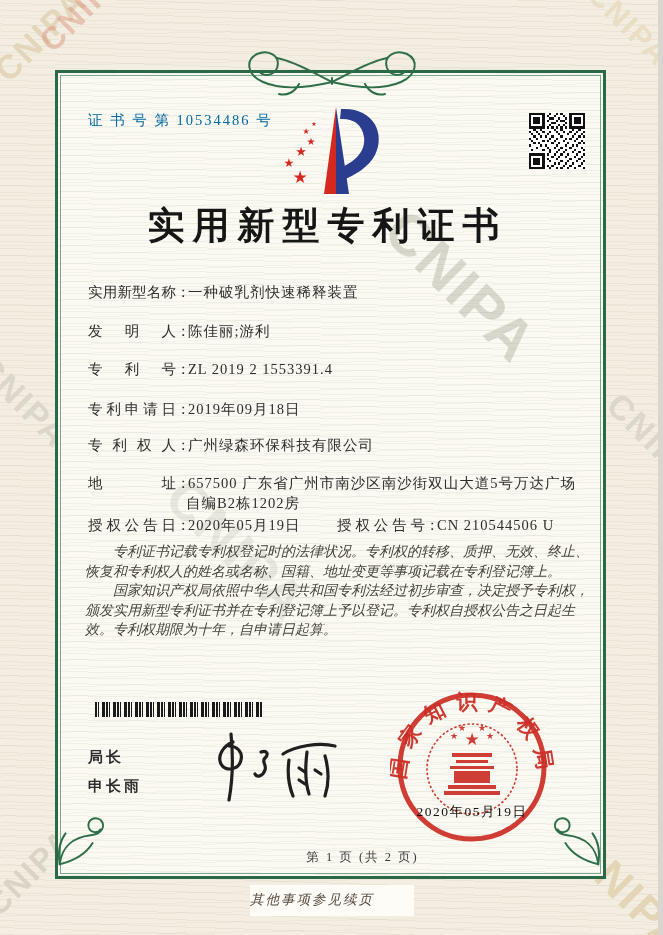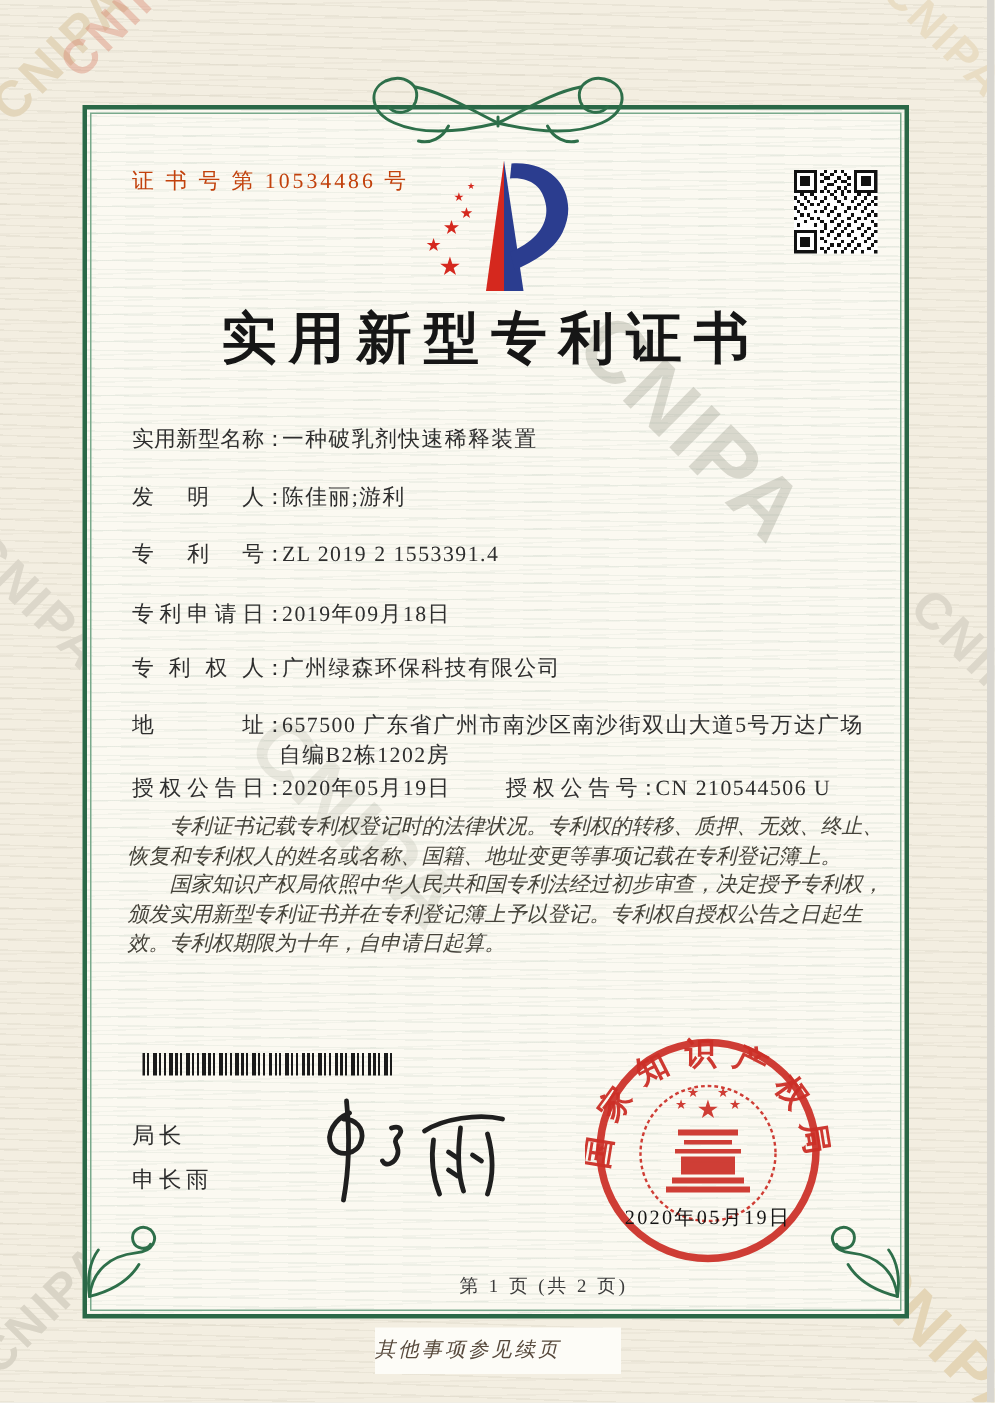--- a/index.html
+++ b/index.html
@@ -31,42 +31,42 @@
   .sheet::before{content:"";position:absolute;inset:0;
          background:repeating-linear-gradient(1deg, rgba(130,160,140,0.10) 0 1px, transparent 1px 6px),
                     repeating-linear-gradient(-2deg, rgba(130,160,140,0.07) 0 1px, transparent 1px 9px);}
   .sheet-inner{position:absolute;inset:2px;border:1px solid #79a98c;}
 
   .orn{position:absolute;z-index:4;}
   .orn path{fill:none;stroke:#2e6f4a;stroke-width:2;stroke-linecap:round;}
 
   
   .abs{position:absolute;z-index:5;}
-  .certno{left:88px;top:111px;font-size:14.5px;letter-spacing:2px;color:#c2410c;}
+  .certno{left:88px;top:111px;font-size:14.5px;letter-spacing:2px;color:#0369a1;}
   .title{left:55px;top:201px;width:545px;text-align:center;font-size:37px;font-weight:bold;
          letter-spacing:8px;color:#161616;}
   .frow{left:88px;font-size:14.5px;color:#2e2e2e;white-space:nowrap;}
   .flabel{display:inline-block;width:88px;text-align:justify;text-align-last:justify;
           text-justify:inter-character;vertical-align:top;}
   .fcolon{display:inline-block;width:12px;}
   .fval{letter-spacing:1px;}
   .r1{top:283px;} .r2{top:322px;} .r3{top:360px;} .r4{top:400px;} .r5{top:436px;}
   .r6{top:474px;} .r6b{left:186px;top:494px;font-size:14.5px;color:#2e2e2e;letter-spacing:1px;}
   .r7{top:516px;}
   .pair2{position:absolute;left:249px;top:0;}
 
   .paras{left:85px;top:542px;width:516px;font-size:14px;line-height:19.5px;color:#45433a;
          font-style:italic;}
   .paras p{margin:0;text-indent:2em;}
 
   .barcode{left:95px;top:702px;width:168px;height:15px;
     background:repeating-linear-gradient(90deg,#1a1a1a 0 1.6px,rgba(0,0,0,0) 1.6px 3.1px,
       #1a1a1a 3.1px 4.4px,rgba(0,0,0,0) 4.4px 7px,#1a1a1a 7px 9.6px,rgba(0,0,0,0) 9.6px 11px);}
 
-  .director{font-family:"Liberation Sans",sans-serif;font-size:15px;font-weight:400;
+  .director{font-family:"Liberation Sans",sans-serif;font-size:15px;font-weight:700;
             color:#2e2e2e;letter-spacing:3px;text-align:right;}
   .d1{left:88px;top:748px;} .d2{left:88px;top:777px;}
   .sig{left:195px;top:730px;}
   .sig path{fill:none;stroke:#1f1f1f;stroke-width:3.2;stroke-linecap:round;stroke-linejoin:round;}
 
   .seal{left:390px;top:687px;z-index:6;}
   .seal-date{left:396px;top:803px;width:152px;text-align:center;font-size:13.5px;color:#141414;
              letter-spacing:1.5px;z-index:7;}
 
   .pagefoot{left:55px;top:849px;width:615px;text-align:center;font-size:12.5px;color:#3c3c3c;

